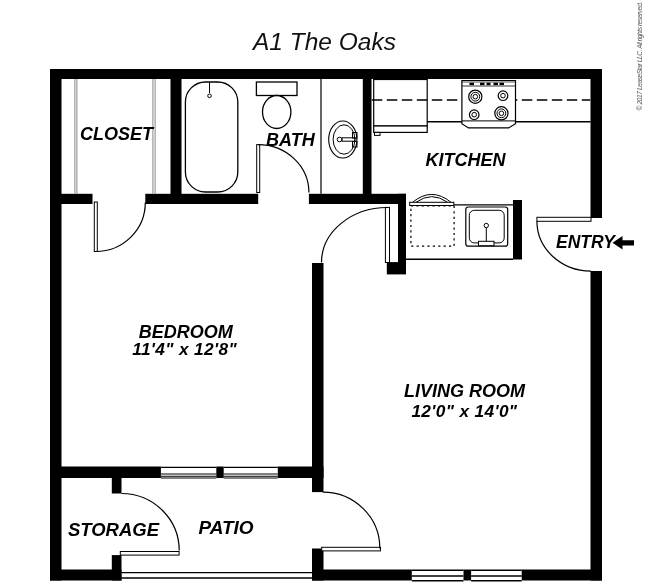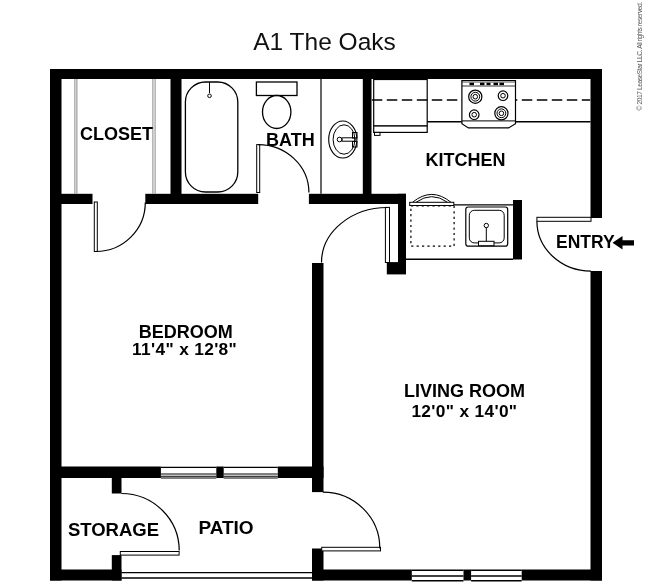--- a/index.html
+++ b/index.html
@@ -1,16 +1,16 @@
 <!DOCTYPE html>
 <html><head>
 <meta charset="utf-8">
 <style>
   html,body{margin:0;padding:0;background:#ffffff;}
-  .wrap{width:650px;height:585px;position:relative;background:#c4b5fd;overflow:hidden;}
+  .wrap{width:650px;height:585px;position:relative;background:#c4b5fd;overflow:hidden;font-style:italic;}
   svg{position:absolute;left:0;top:0;}
   text{font-family:"Liberation Sans", sans-serif;}
 </style>
 </head>
 <body>
 <div class="wrap">
 <svg width="650" height="585" viewBox="0 0 650 585">
 
   <rect x="0" y="0" width="650" height="585" fill="#ffffff"></rect>
 

